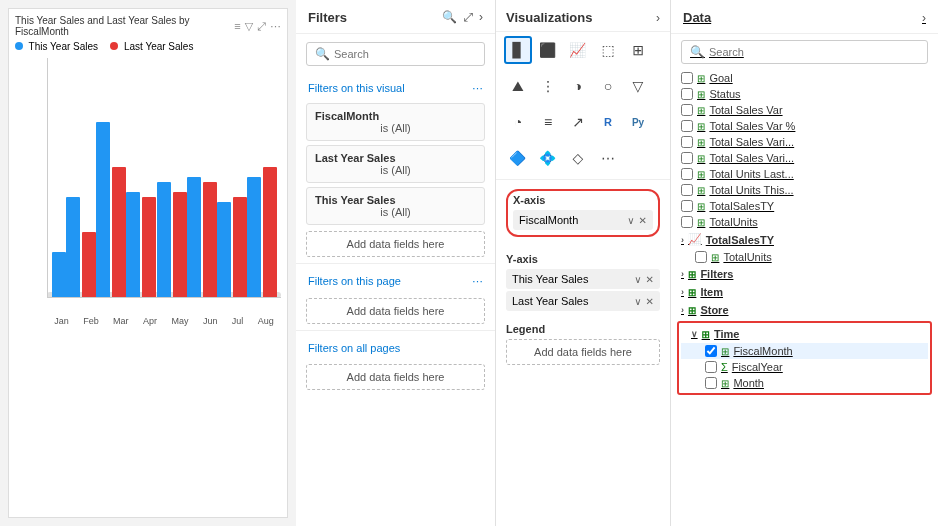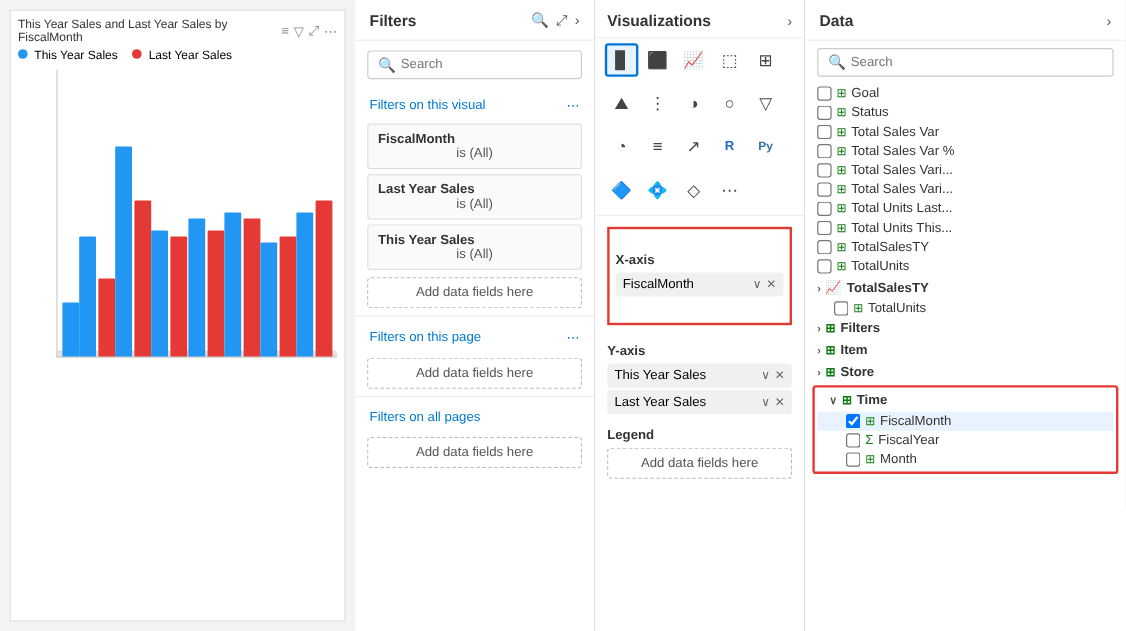--- a/index.html
+++ b/index.html
@@ -209,42 +209,43 @@
       padding: 6px 10px 4px;
     }
     .axis-label {
       font-size: 11px;
       font-weight: 600;
       color: #333;
       margin-bottom: 4px;
     }
     .axis-highlighted {
       border: 2px solid #e53935;
-      border-radius: 0;
-      padding: 20px 5px;
+      border-radius: 12px;
+      padding: 3px 5px;
       margin-bottom: 6px;
     }
     .axis-field {
       display: flex;
       align-items: center;
       justify-content: space-between;
       background: #f0f0f0;
       border-radius: 3px;
       padding: 4px 6px;
       font-size: 11px;
       margin: 2px 0;
     }
     .axis-field-icons { color: #666; font-size: 10px; display: flex; gap: 4px; }
 
     
     .data-panel {
       flex: 1;
       background: #fff;
       padding: 0;
       overflow-y: auto;
+      text-decoration: underline;
     }
     .data-panel-header {
       display: flex;
       align-items: center;
       justify-content: space-between;
       padding: 10px 12px 8px;
       border-bottom: 1px solid #eee;
     }
     .data-panel-title {
       font-size: 13px;
@@ -356,20 +357,30 @@
         <div class="bar-group">
           <div class="bar bar-blue" style="height:95px"></div>
           <div class="bar bar-red" style="height:100px"></div>
         </div>
         <div class="bar-group">
           <div class="bar bar-blue" style="height:120px"></div>
           <div class="bar bar-red" style="height:130px"></div>
         </div>
       </div>
     </div>
+    <div class="x-axis-labels">
+      <span>Jan</span>
+      <span>Feb</span>
+      <span>Mar</span>
+      <span>Apr</span>
+      <span>May</span>
+      <span>Jun</span>
+      <span>Jul</span>
+      <span>Aug</span>
+    </div>
   </div>
   <div class="scrollbar-h"></div>
 </div>
 
 <div class="filters-panel">
   <div class="panel-header">
     <span class="panel-title">Filters</span>
     <div class="panel-header-icons">
       <span>🔍</span>
       <span>⤢</span>

